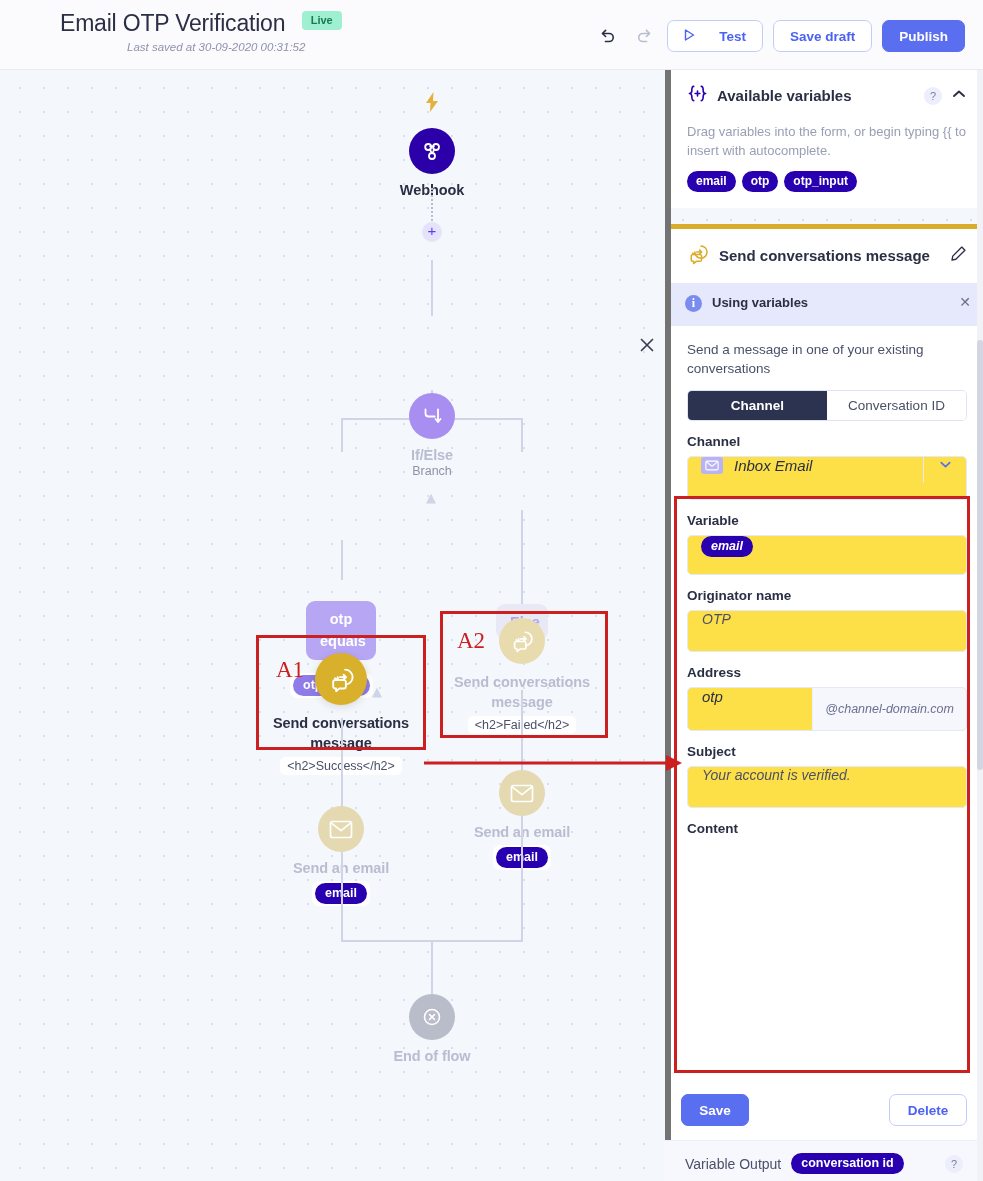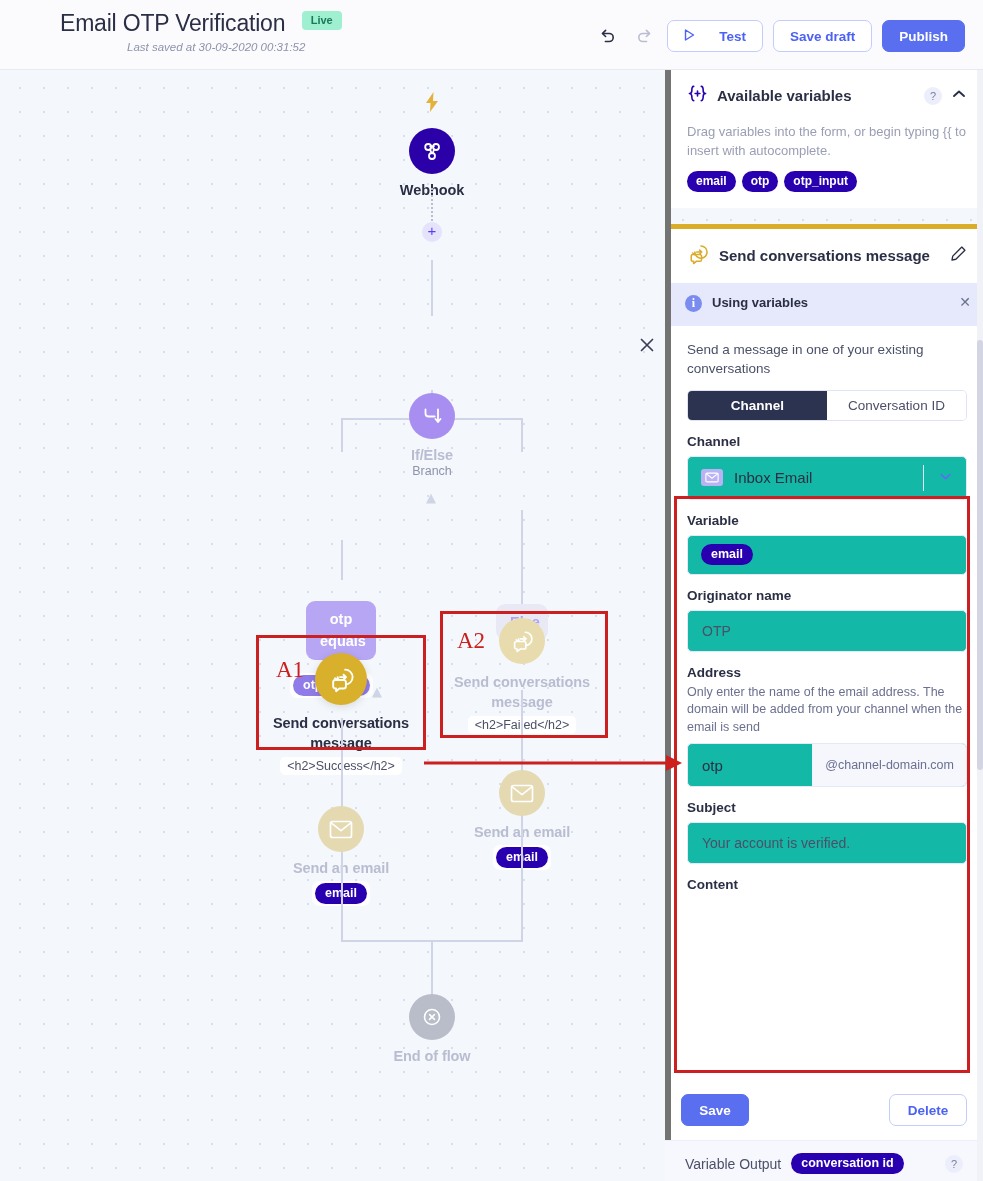--- a/index.html
+++ b/index.html
@@ -185,22 +185,22 @@
     flex: 1; text-align: center; font-size: 13.5px; padding: 7px 0;
     cursor: pointer; background: #fff; color: #4b5068;
   }
   .seg-item.active { background: #2c3350; color: #fff; font-weight: 700; }
 
   .field { margin-top: 13px; }
   .field-label { font-size: 13.5px; font-weight: 700; color: #2b2f45; }
   .field-hint { font-size: 12.5px; color: #6b7090; line-height: 1.4; margin-top: 4px; }
   .input {
     margin-top: 7px; border: 1px solid #e4e8f7; border-radius: 5px;
-    background: #14b8a6; height: 40px; display: flex; align-items: center;
-    padding: 0 14px; font-size: 14px; color: #4b5068;
+    background: #fde047; height: 40px; display: flex; align-items: flex-start;
+    padding: 0 14px; font-size: 14px; color: #4b5068; font-style: italic;
   }
   .input.select { padding: 0; }
   .sel-left { display: flex; align-items: center; gap: 11px; flex: 1; padding: 0 13px; }
   .sel-div { width: 1px; height: 26px; background: #e4e8f7; }
   .sel-caret { width: 42px; text-align: center; color: #5a6ff0; font-size: 13px; }
   .mail-ico {
     width: 22px; height: 17px; border-radius: 3px; background: #b9b2f5;
     display: flex; align-items: center; justify-content: center;
   }
   .input.chipbox { padding: 0 13px; }
@@ -511,21 +511,20 @@
         </div>
       </div>
 
       <div class="field">
         <div class="field-label">Originator name</div>
         <div class="input" style="height:42px;">OTP</div>
       </div>
 
       <div class="field">
         <div class="field-label">Address</div>
-        <div class="field-hint">Only enter the name of the email address. The domain will be added from your channel when the email is send</div>
         <div class="input split" style="height:44px;">
           <div class="split-l" style="display:flex; align-items:center;">otp</div>
           <div class="split-r">@channel-domain.com</div>
         </div>
       </div>
 
       <div class="field">
         <div class="field-label">Subject</div>
         <div class="input" style="height:42px;">Your account is verified.</div>
       </div>

